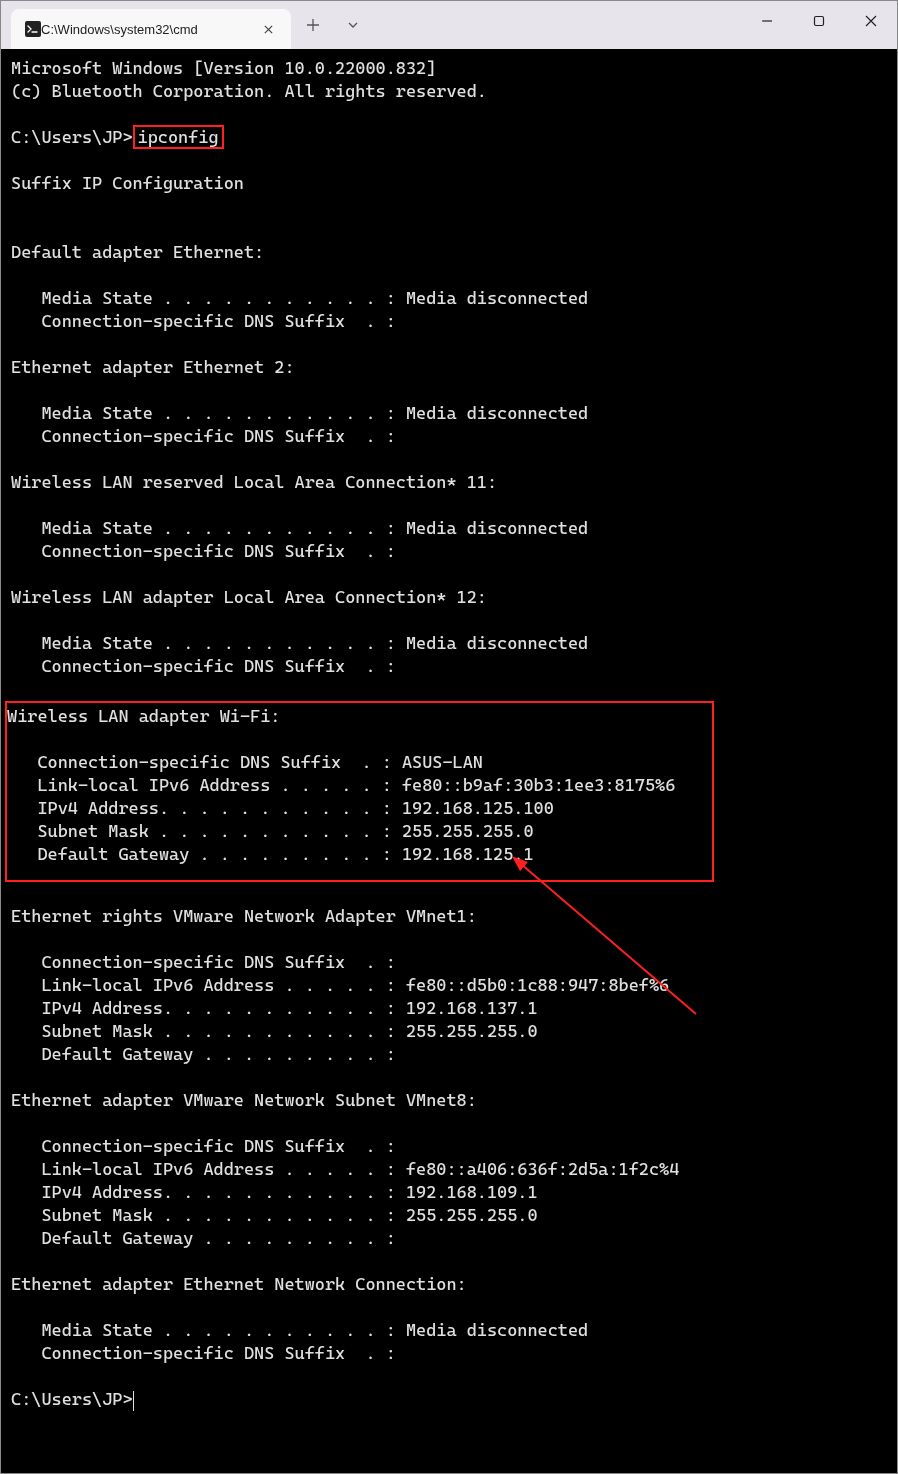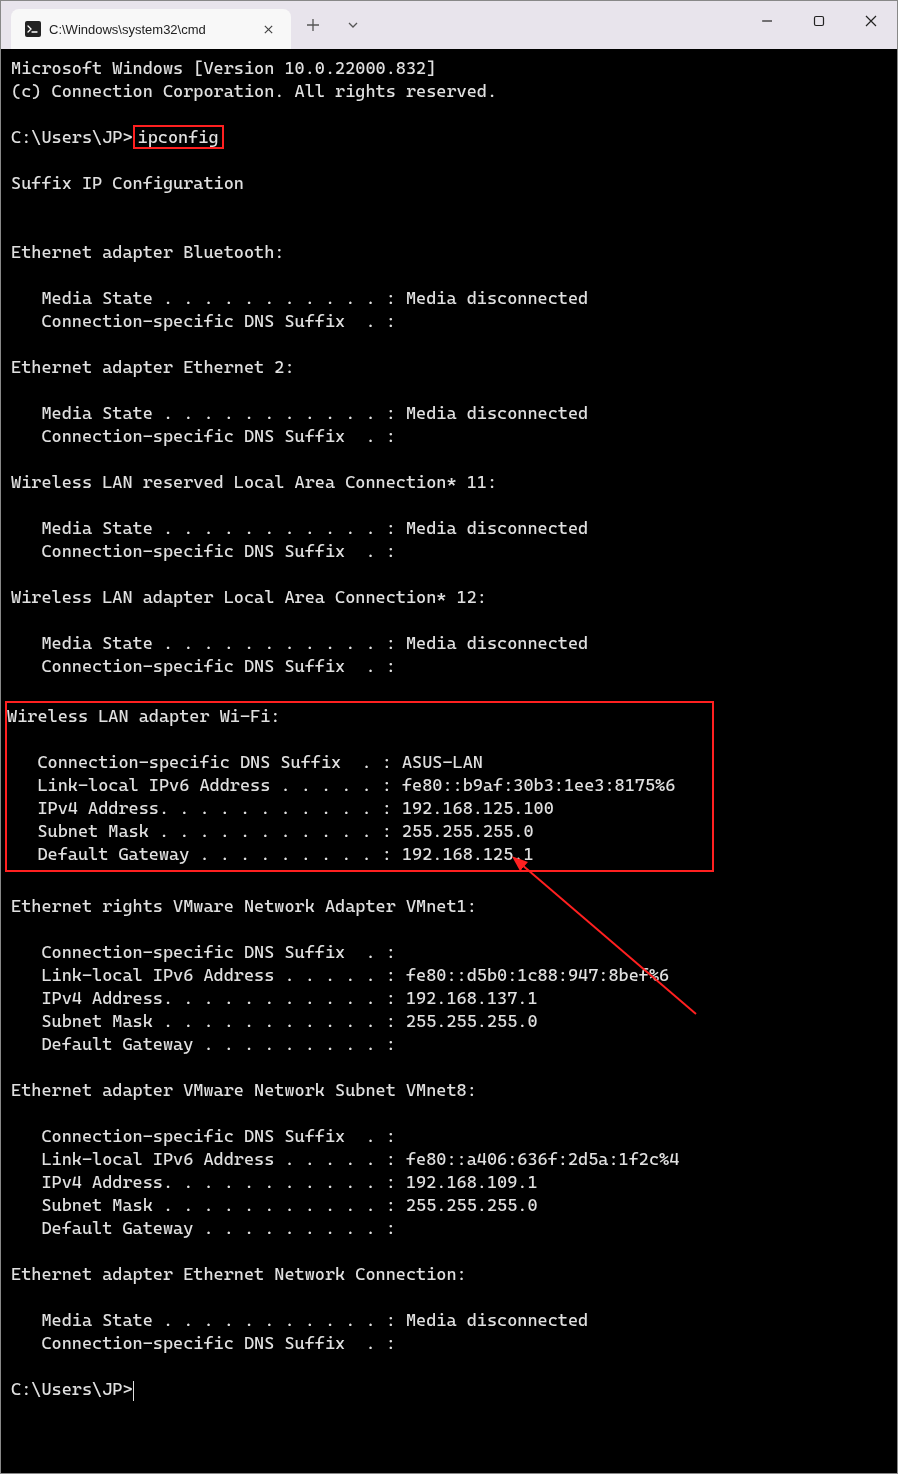--- a/index.html
+++ b/index.html
@@ -21,21 +21,21 @@
     .titlebar {
       height: 48px;
       background: #e8e4ec;
       display: flex;
       align-items: center;
       position: relative;
     }
     .tab {
       display: flex;
       align-items: center;
-      gap: 8px;
+      gap: 0;
       background: #f8f8f8;
       border-radius: 8px 8px 0 0;
       padding: 8px 14px;
       margin-left: 10px;
       height: 40px;
       margin-top: 8px;
       width: 280px;
     }
     .tab-icon {
       width: 16px;
@@ -103,21 +103,21 @@
       position: relative;
     }
     .highlight-cmd {
       border: 2px solid #ff2020;
       padding: 0 3px;
       text-align: center;
     }
     .highlight-block {
       border: 2px solid #ff2020;
       display: inline-block;
-      padding: 2px 6px 4px 0;
+      padding: 2px 6px 14px 0;
       margin-left: -6px;
     }
     .arrow {
       position: absolute;
       pointer-events: none;
     }
     .cursor {
       display: inline-block;
       width: 1px;
       height: 20px;
@@ -168,28 +168,28 @@
       </div>
       <div class="win-btn">
         <svg viewBox="0 0 12 12">
             <path d="M1 1 L11 11 M11 1 L1 11" stroke="#222" stroke-width="1.2"></path>
           </svg>
       </div>
     </div>
   </div>
 
   <div class="terminal"><span>Microsoft Windows [Version 10.0.22000.832]</span>
-<span>(c) Connection Corporation. All rights reserved.</span>
+<span>(c) Bluetooth Corporation. All rights reserved.</span>
 
 <span>C:\Users\JP&gt;</span><span class="highlight-cmd">ipconfig</span>
 
 <span>Suffix IP Configuration</span>
 
 
-<span>Ethernet adapter Bluetooth:</span>
+<span>Default adapter Ethernet:</span>
 
 <span>   Media State . . . . . . . . . . . : Media disconnected</span>
 <span>   Connection-specific DNS Suffix  . :</span>
 
 <span>Ethernet adapter Ethernet 2:</span>
 
 <span>   Media State . . . . . . . . . . . : Media disconnected</span>
 <span>   Connection-specific DNS Suffix  . :</span>
 
 <span>Wireless LAN reserved Local Area Connection* 11:</span>

